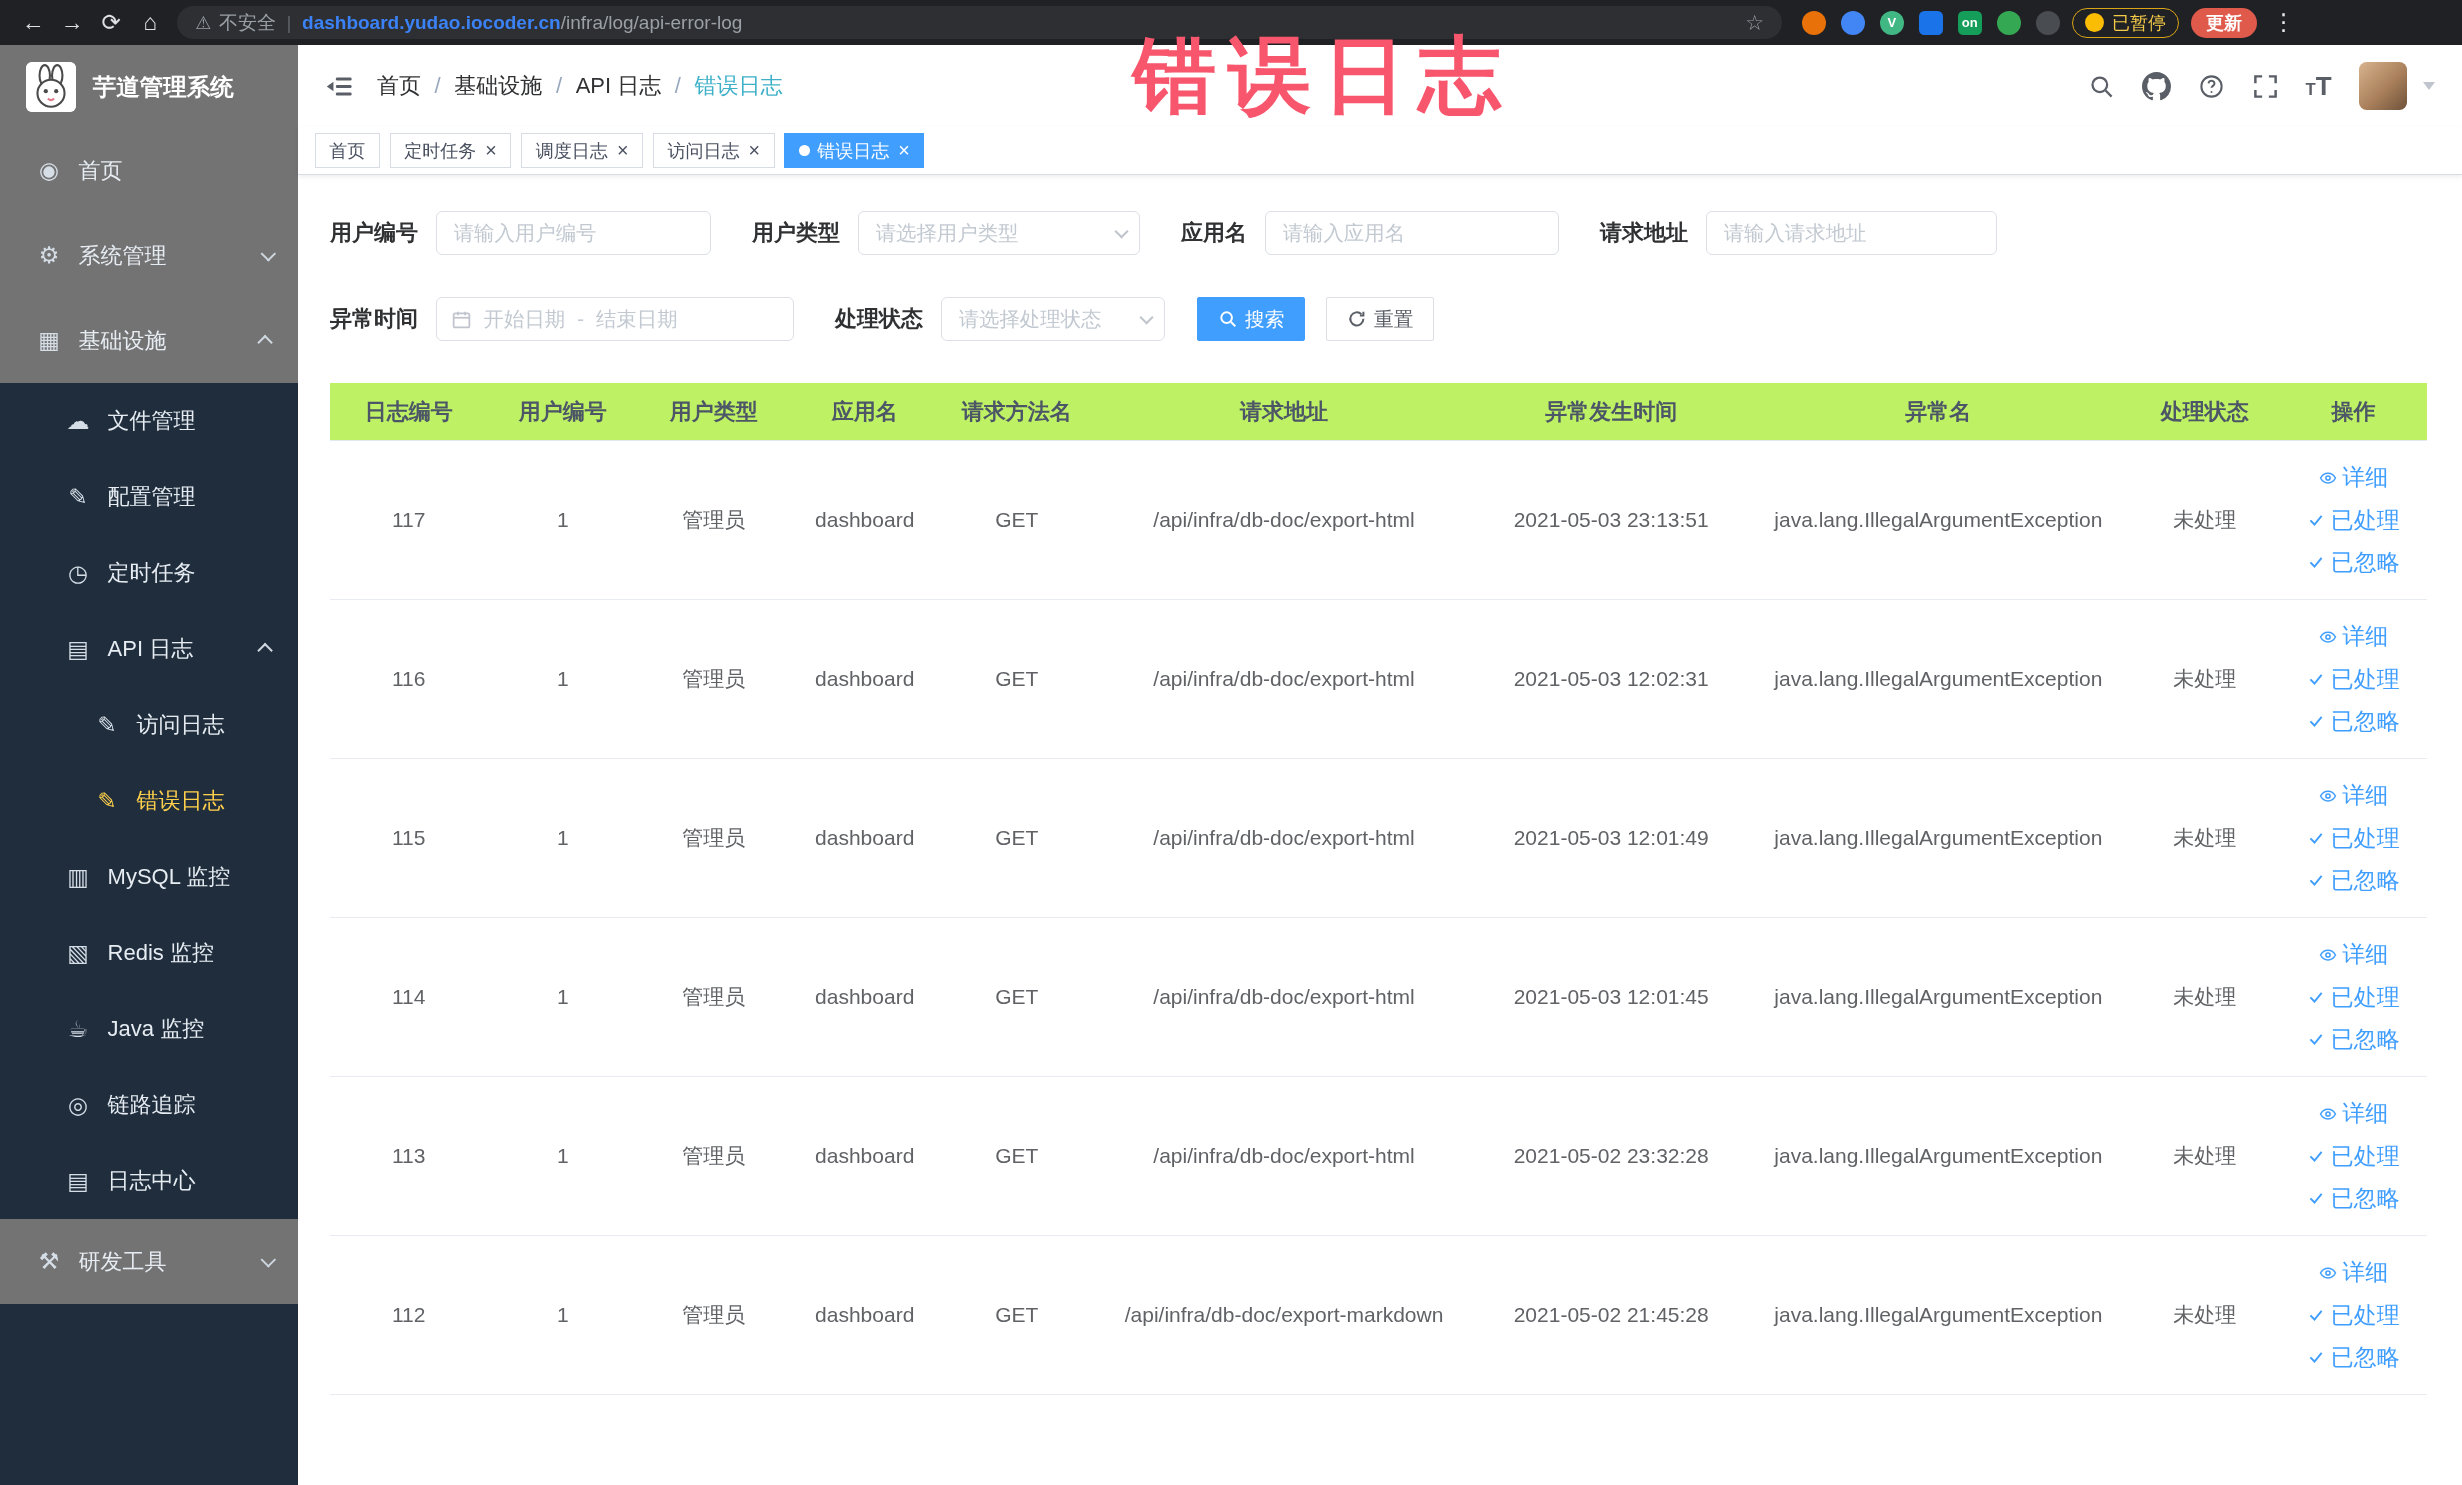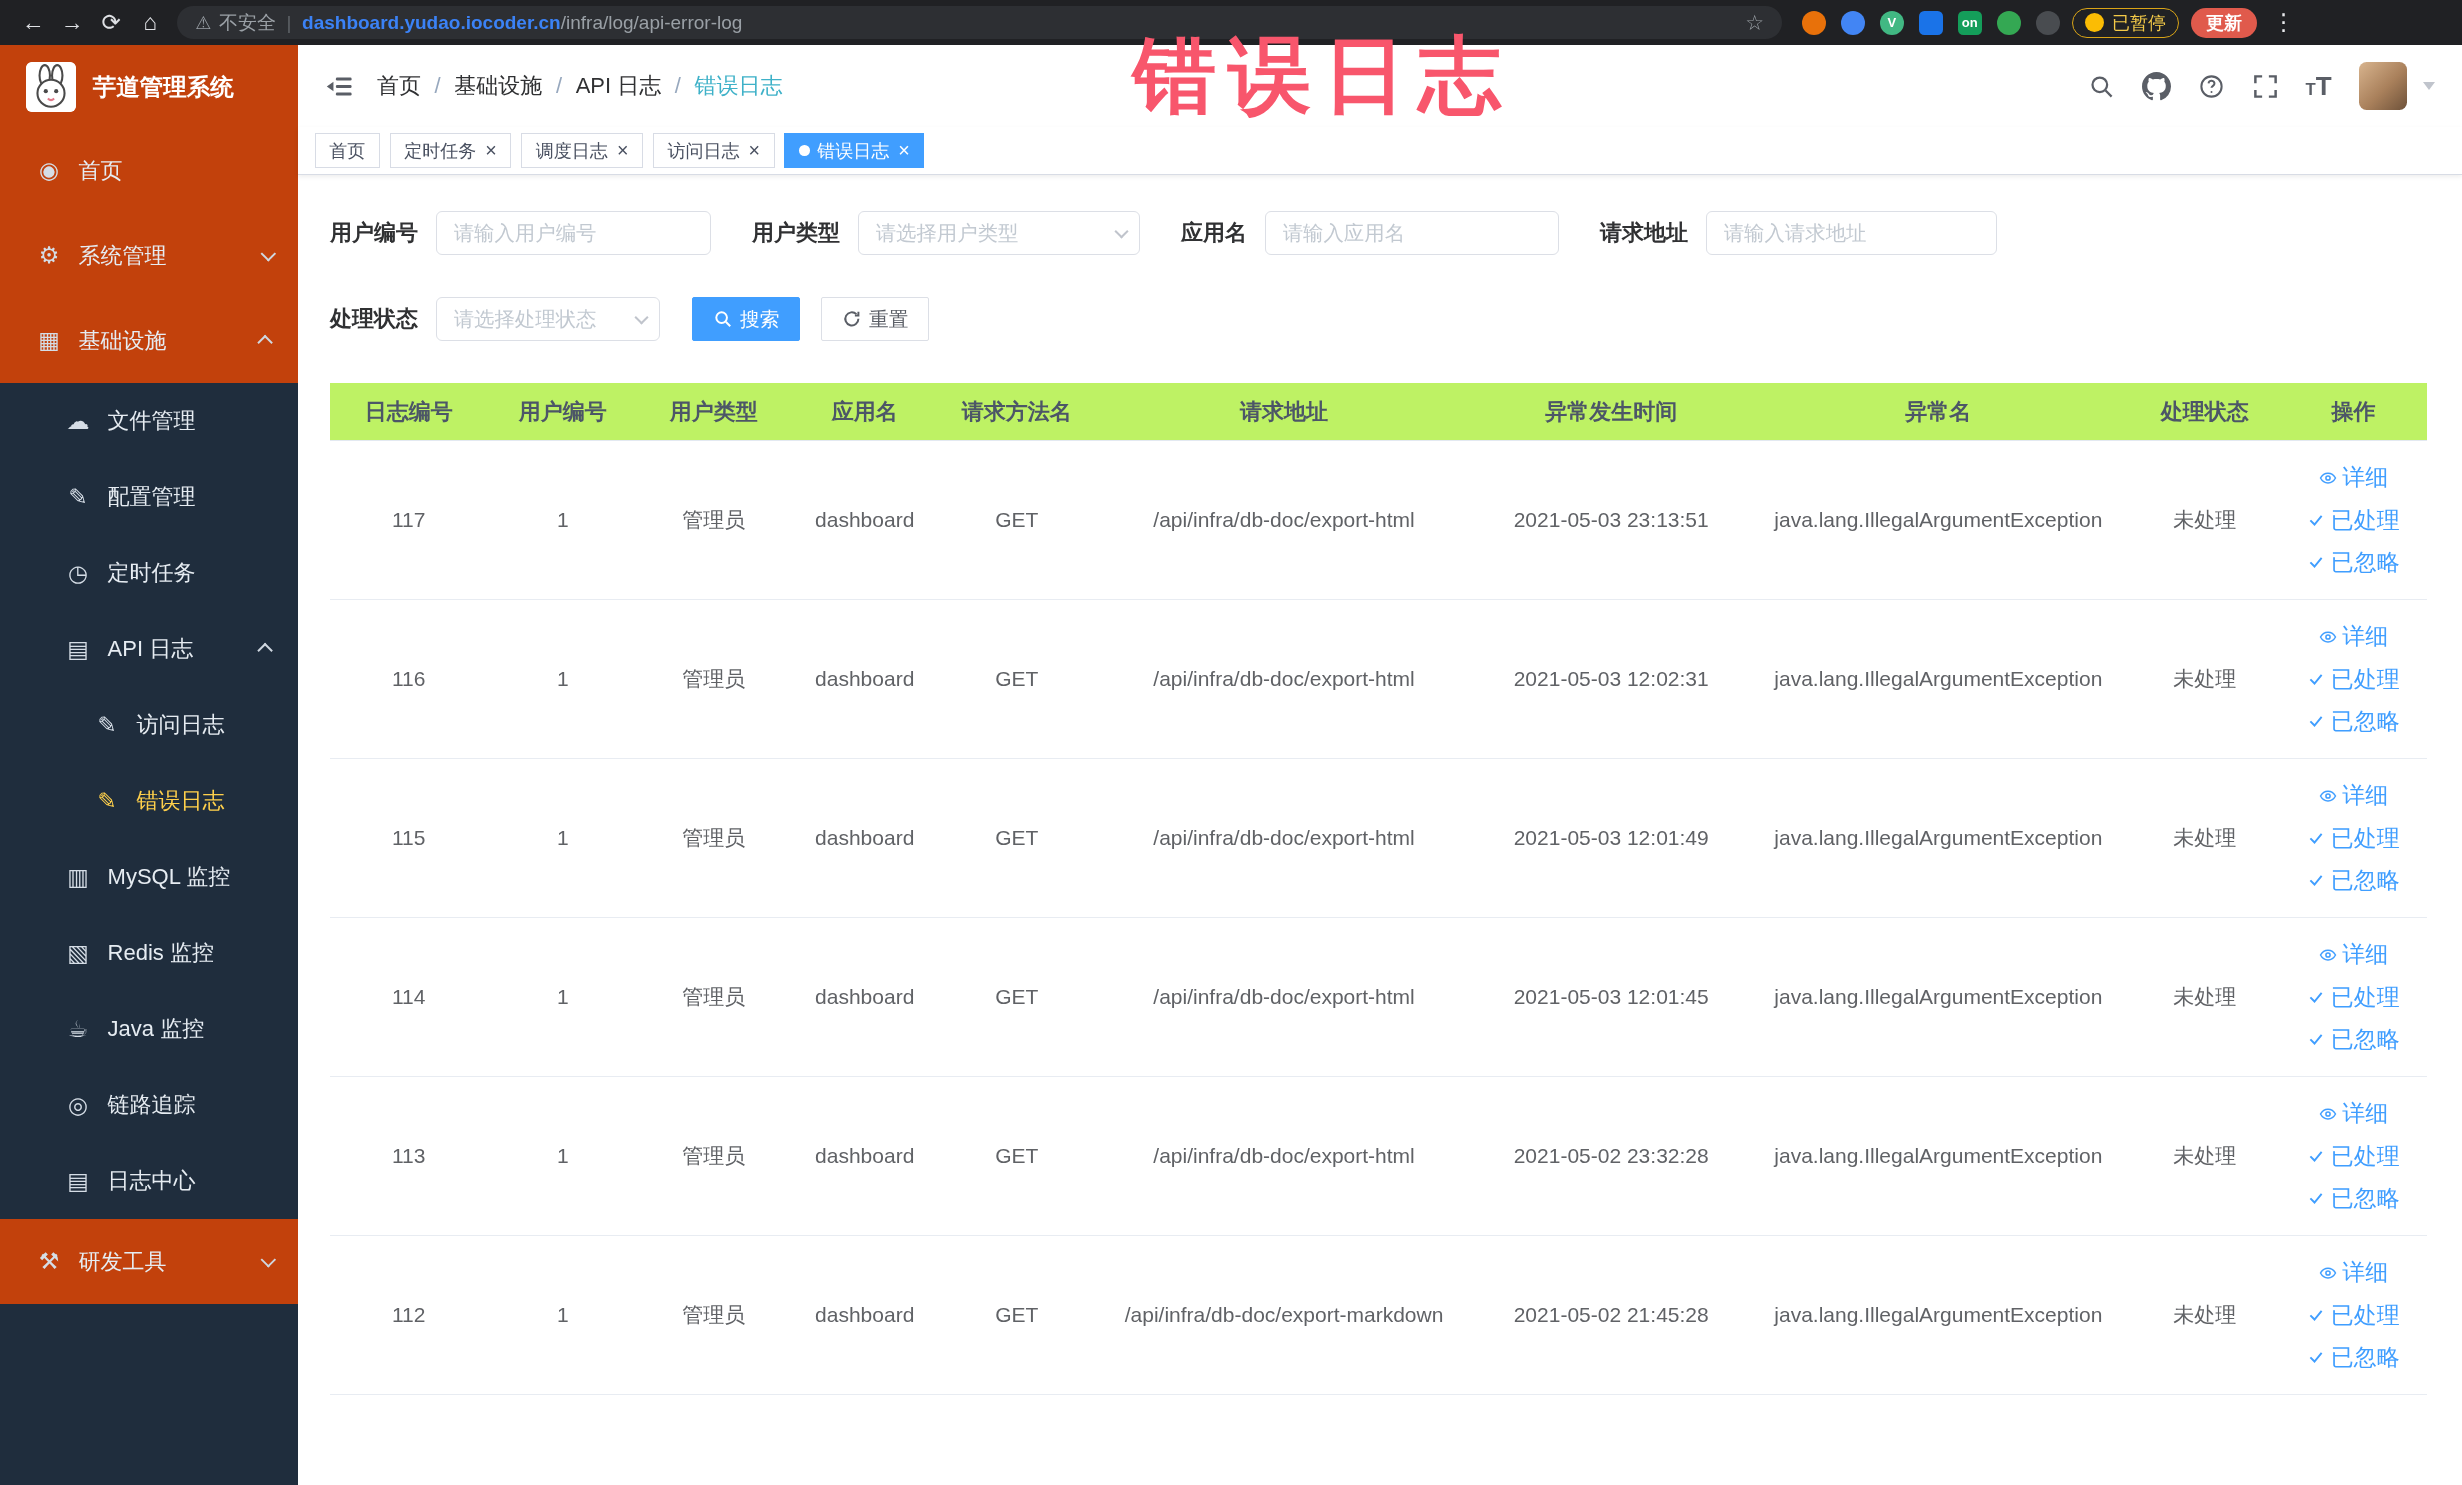--- a/index.html
+++ b/index.html
@@ -17,21 +17,21 @@
   .ext-row{display:flex;align-items:center;gap:15px;margin:0 12px;}
   .ext{width:24px;height:24px;border-radius:50%;display:flex;align-items:center;justify-content:center;color:#fff;font-size:13px;font-weight:700;}
   .ext.square{border-radius:5.3px;}
   .paused-chip{height:30px;border:1.5px solid #d9a417;color:#f3c948;border-radius:16.7px;display:flex;align-items:center;gap:7.6px;padding:0 12px;font-size:18px;margin-right:12px;white-space:nowrap;}
   .face{width:19.7px;height:19.7px;border-radius:50%;background:#fbbc04;}
   .update-btn{height:30px;background:#e05a4c;color:#fff;border:none;border-radius:15px;padding:0 15px;font-size:18px;font-weight:700;margin-right:10.6px;}
   .kebab{font-size:23px;color:#e8eaed;padding:0 4.5px;}
 
   
   .app{display:flex;height:1440px;}
-  .sidebar{width:298px;background:#c2410c;flex-shrink:0;display:flex;flex-direction:column;overflow:hidden;}
+  .sidebar{width:298px;background:#737373;flex-shrink:0;display:flex;flex-direction:column;overflow:hidden;}
   .logo-row{height:83px;display:flex;align-items:center;gap:16.7px;padding-left:26px;flex-shrink:0;}
   .logo-img{width:50px;height:50px;border-radius:6px;background:#fff;overflow:hidden;flex-shrink:0;}
   .logo-title{font-size:23.5px;font-weight:700;color:#fff;white-space:nowrap;}
   .menu-item{display:flex;align-items:center;height:85px;padding:0 26px 0 33px;font-size:22px;color:#e6ecf2;cursor:pointer;white-space:nowrap;}
   .menu-item.sub{background:#1f2d3d;height:76px;}
   .menu-item.lvl2{padding-left:62px;}
   .menu-item.lvl3{padding-left:91px;}
   .mi-icon{width:32px;font-size:23px;margin-right:13.6px;color:#d5dde6;text-align:center;flex-shrink:0;}
   .mi-label{flex:1;}
   .menu-item.active .mi-label,.menu-item.active .mi-icon{color:#ffd04b;}
@@ -312,20 +312,36 @@
           <input class="el-input" style="width: 294px;" placeholder="请输入应用名">
         </div>
         <div class="f-item" style="margin-right:0">
           <span class="f-label">请求地址</span>
           <input class="el-input" style="width: 291px;" placeholder="请输入请求地址">
         </div>
       </div>
 
       <div class="filter-row">
         <div class="f-item">
+          <span class="f-label">异常时间</span>
+          <span class="date-range" style="width:358px">
+            <span class="cal">
+              <svg width="21" height="21" viewBox="0 0 24 24" fill="none" stroke="currentColor" stroke-width="2">
+                  <rect x="3" y="5" width="18" height="16" rx="2"></rect>
+                  <line x1="3" y1="10" x2="21" y2="10"></line>
+                  <line x1="8" y1="3" x2="8" y2="7"></line>
+                  <line x1="16" y1="3" x2="16" y2="7"></line>
+                </svg>
+            </span>
+            <span>开始日期</span>
+            <span class="dr-sep">-</span>
+            <span>结束日期</span>
+          </span>
+        </div>
+        <div class="f-item">
           <span class="f-label">处理状态</span>
           <span class="select-wrap">
             <input class="el-input" style="width: 224px;" readonly="" placeholder="请选择处理状态">
             <span class="select-chev"></span>
           </span>
         </div>
         <button class="btn btn-primary" style="margin-left:-9px;margin-right:21px">
           <svg width="19.7" height="19.7" viewBox="0 0 24 24" fill="none" stroke="currentColor" stroke-width="2.4">
               <circle cx="10.5" cy="10.5" r="6.5"></circle>
               <line x1="15.6" y1="15.6" x2="21" y2="21"></line>

